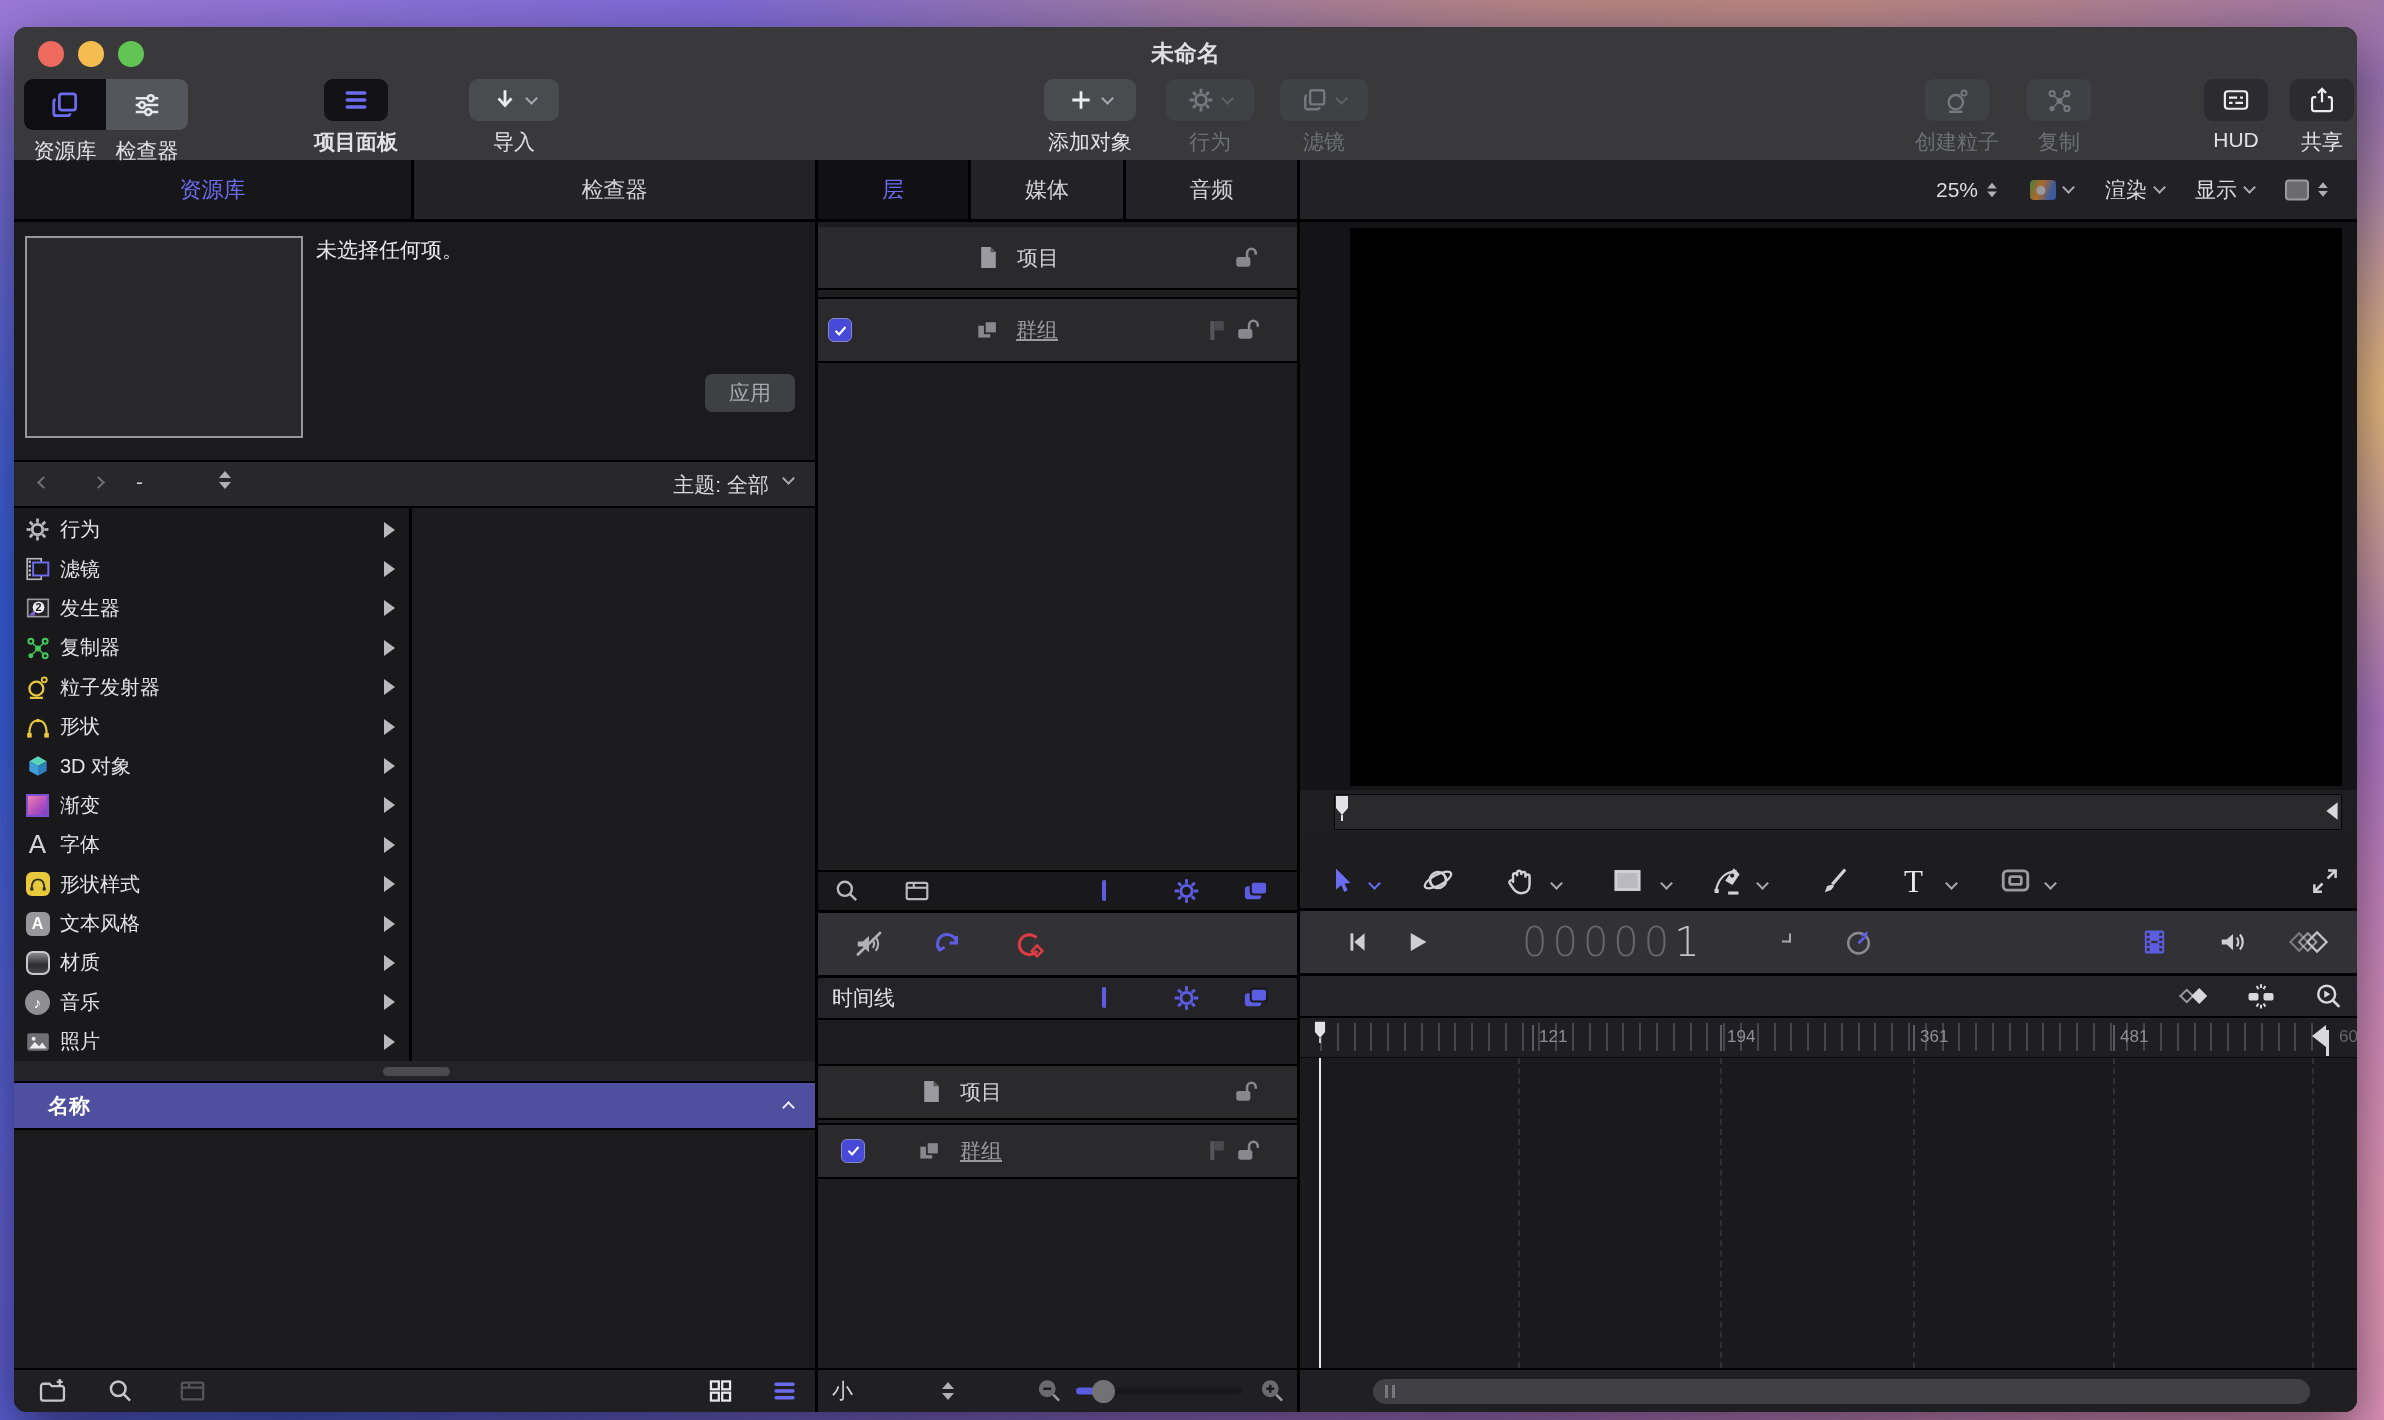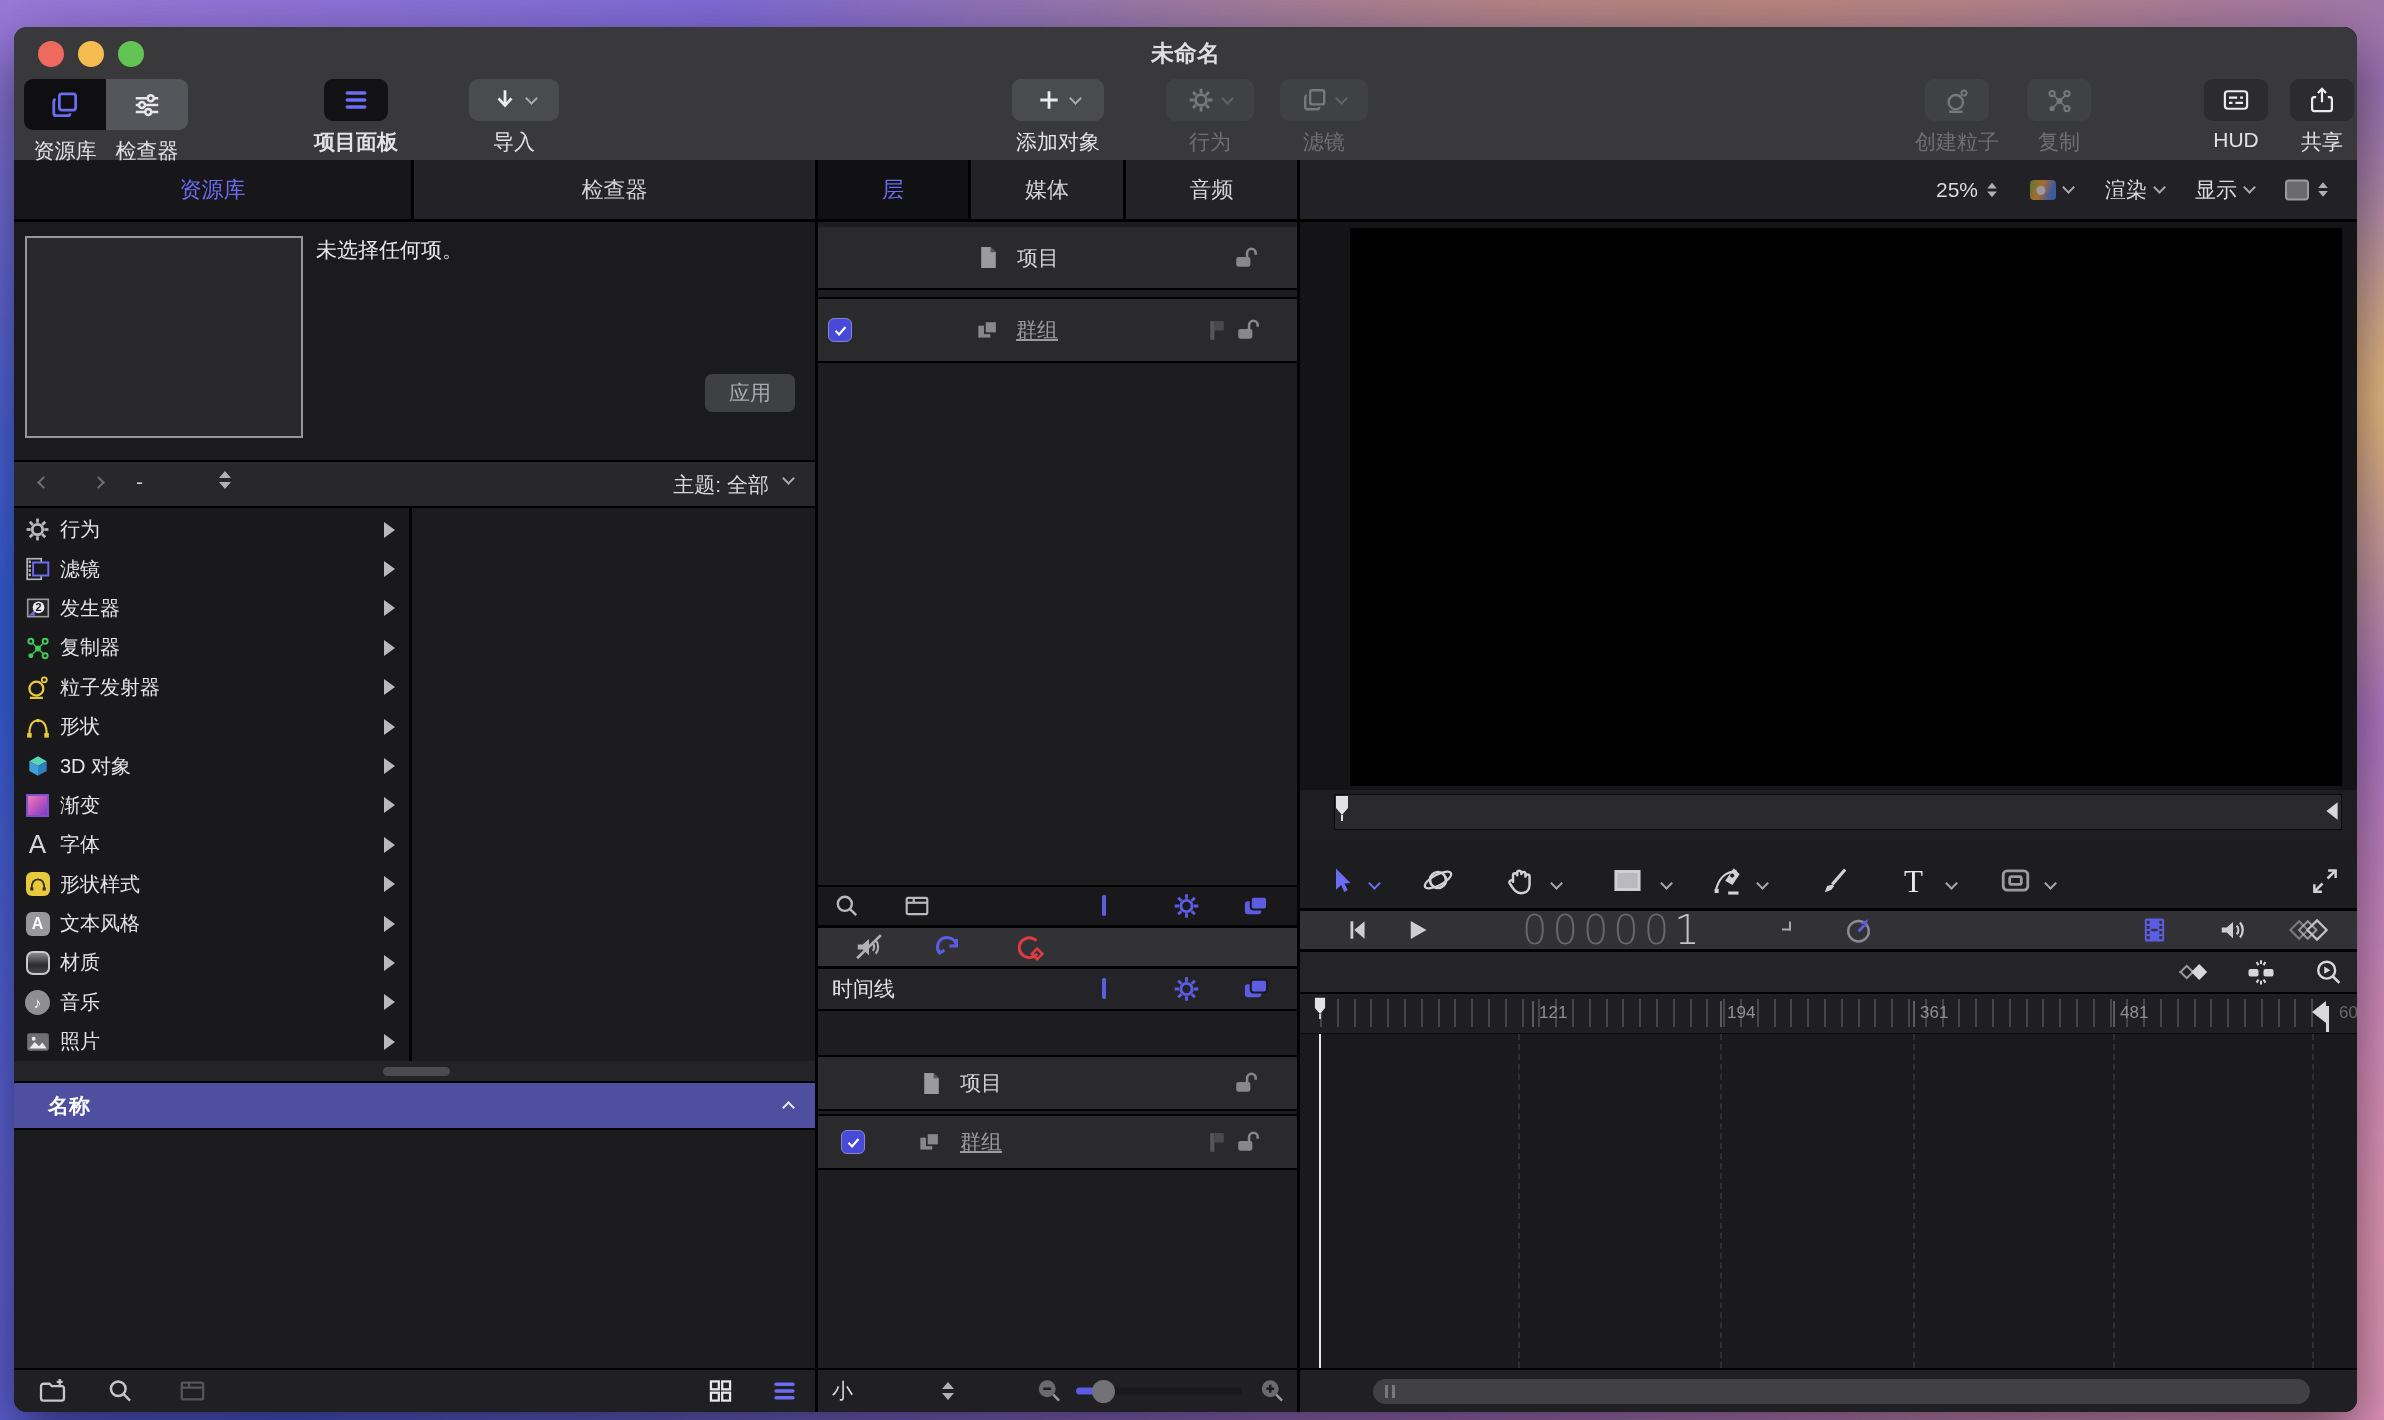--- a/index.html
+++ b/index.html
@@ -84,21 +84,21 @@
   
   .layerlist { flex:646; min-height:0; background:#1d1d1f; padding-top:5px; position:relative; }
   .lrow { background:#2a2a2d; border-bottom:2px solid #000; position:relative; display:flex; align-items:center; }
   .lrow.r1 { height:63px; } .lrow.r2 { height:66px; margin-top:7px; border-top:2px solid #000; }
   .rowtxt { font-size:21px; color:#d2d2d5; }
   .rowtxt.grp { color:#9a9a9f; text-decoration:underline; }
   .cbx { position:absolute; width:24px; height:24px; border-radius:6px; background:#474ad8;
     border:1px solid #8888c8; display:flex; align-items:center; justify-content:center; }
   .micons { height:40px; flex:none; background:#19191c; position:relative; border-top:2px solid #000; }
   .micons .it, .tlhead .it, .transport .it { position:absolute; top:50%; transform:translateY(-50%); }
-  .transport { height:44px; flex:none; background:#323236; border-top:3px solid #000;
+  .transport { height:68px; flex:none; background:#323236; border-top:3px solid #000;
     border-bottom:3px solid #000; position:relative; }
   .tlhead { height:42px; flex:none; background:#242428; position:relative;
     display:flex; align-items:center; border-bottom:2px solid #000; }
   .tlrows { flex:350; min-height:0; background:#1d1d1f; position:relative; }
   .trow { position:absolute; left:0; right:0; background:#2a2a2d; border-top:2px solid #000;
     border-bottom:2px solid #000; display:flex; align-items:center; }
   
   .canvhead { height:62px; flex:none; background:#222226; border-bottom:3px solid #000; position:relative; }
   .canvhead .it { position:absolute; top:50%; transform:translateY(-50%); display:flex;
     align-items:center; gap:8px; font-size:21px; color:#dcdcdf; white-space:nowrap; }
@@ -431,21 +431,21 @@
     <div class="tgrp" style="left:455px;">
       <span class="tbtn" style="min-width:90px">
             <svg width="26" height="26" viewBox="0 0 24 24" style="color:#ececef">
               <use href="#s-import"></use>
             </svg>
             <i class="chev"></i>
           </span>
       <div class="lbl">导入</div>
     </div>
 
-    <div class="tgrp" style="left:998px;">
+    <div class="tgrp" style="left:1030px;">
       <span class="tbtn" style="min-width:92px">
             <svg width="26" height="26" viewBox="0 0 24 24" style="color:#ececef">
               <use href="#s-plus"></use>
             </svg>
             <i class="chev"></i>
           </span>
       <div class="lbl">添加对象</div>
     </div>
 
     <div class="tgrp" style="left:1152px;">

